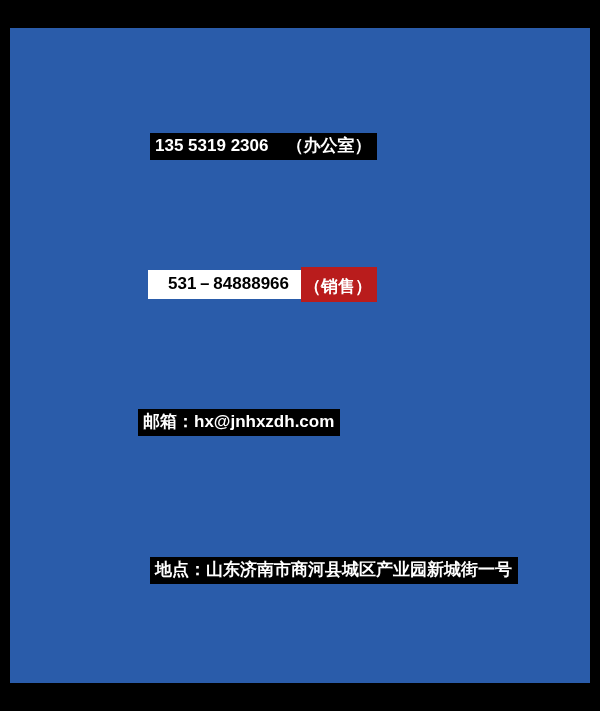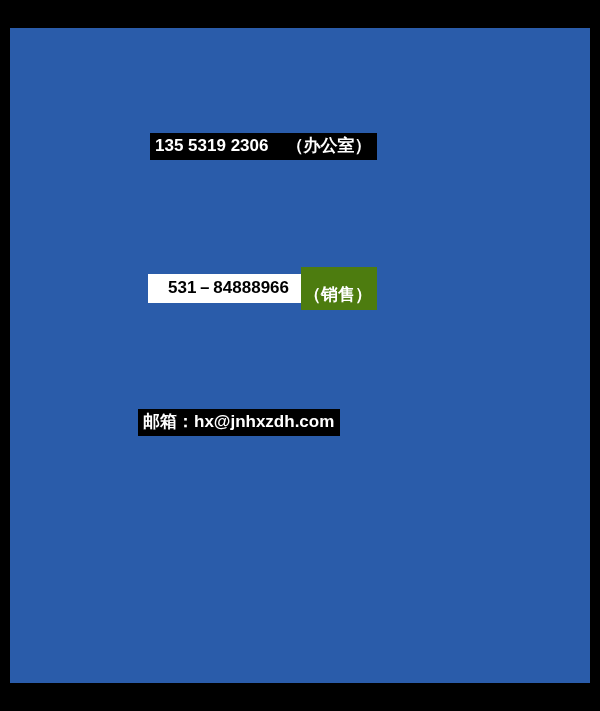--- a/index.html
+++ b/index.html
@@ -37,24 +37,24 @@
   .office-label { margin-left: 18px; }
   .sel {
     background: #ffffff;
     color: #000000;
     display: inline-block;
     padding: 2px 12px 3px 20px;
     vertical-align: middle;
     text-align: center;
   }
   .sales-label {
-    background: #4d7c0f;
+    background: #b91c1c;
     color: #ffffff;
     display: inline-block;
-    padding: 16px 5px 3px 3px;
+    padding: 8px 5px 3px 3px;
     vertical-align: middle;
   }
   .line-office  { left: 140px; top: 105px; }
   .line-sales   { left: 138px; top: 239px; }
   .line-email   { left: 128px; top: 381px; }
   .line-address { left: 140px; top: 529px; }
 </style>
 </head>
 <body>
 
@@ -72,15 +72,20 @@
         <span>531－84888966</span>
       </span><span class="sales-label">（销售）</span>
     </div>
 
     <div class="line line-email">
       <span class="hl">
         <span>邮箱：</span><span>hx@jnhxzdh.com</span>
       </span>
     </div>
 
+    <div class="line line-address">
+      <span class="hl">
+        <span>地点：</span><span>山东济南市商河县城区产业园新城街一号</span>
+      </span>
+    </div>
 
   </div>
 </div>
 
 </body></html>

